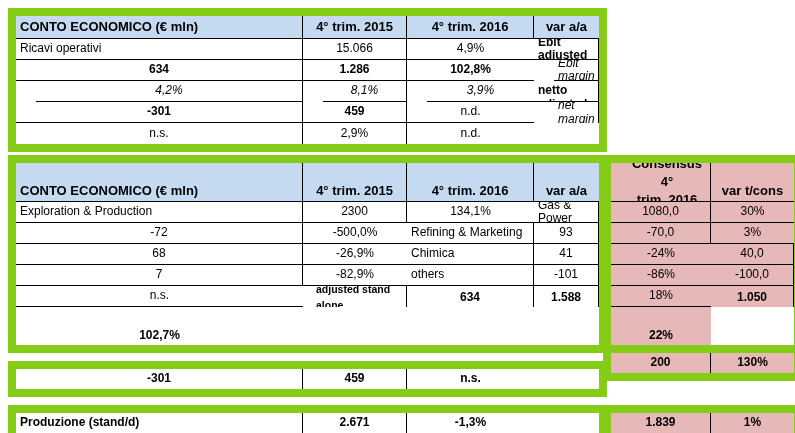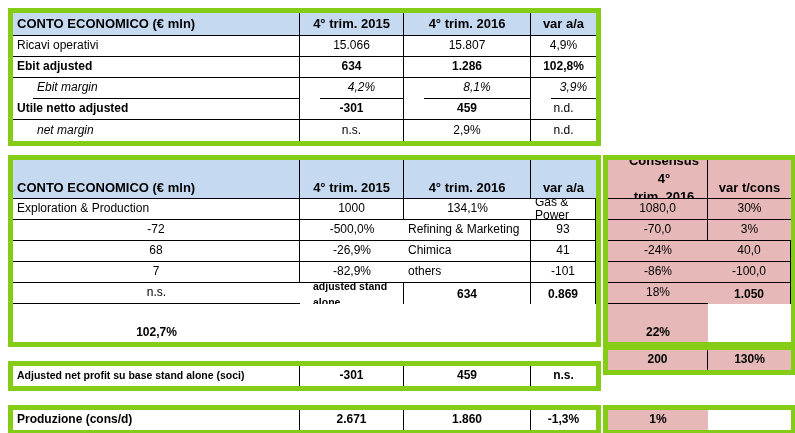--- a/index.html
+++ b/index.html
@@ -1,20 +1,20 @@
 <!DOCTYPE html>
 <html><head>
 <meta charset="utf-8">
 <style>
   html,body{margin:0;padding:0;background:#fff;}
   .page{
     position:relative;width:795px;height:433px;background:#ffffff;
     font-family:"Liberation Sans",sans-serif;color:#000;overflow:hidden;
   }
-  .tbl{position:absolute;display:grid;border:5px solid #84cc16;background:#fff;box-sizing:content-box;}
+  .tbl{position:absolute;display:grid;border:8px solid #84cc16;background:#fff;box-sizing:content-box;}
   .c{
     border-right:1px solid #000;border-bottom:1px solid #000;
     display:flex;align-items:center;overflow:hidden;
     font-size:12px;box-sizing:border-box;line-height:1.1;
   }
   .lab{justify-content:flex-start;padding-left:4px;padding-right:2px;text-align:left;}
   .num{justify-content:center;text-align:center;}
   .hd{background:#C5D9F1;font-weight:bold;font-size:13px;}
   .pk{background:#E6B8B7;}
   .hc{font-weight:bold;font-size:13px;}
@@ -41,21 +41,20 @@
 <div class="page">
 
   <div class="tbl" id="t1">
     <div class="c lab hd">CONTO ECONOMICO (€ mln)</div>
     <div class="c num hd">4° trim. 2015</div>
     <div class="c num hd">4° trim. 2016</div>
     <div class="c num hd lc">var a/a</div>
 
     <div class="c lab">Ricavi operativi</div>
     <div class="c num">15.066</div>
-    <div class="c num">15.807</div>
     <div class="c num lc">4,9%</div>
 
     <div class="c lab b">Ebit adjusted</div>
     <div class="c num b">634</div>
     <div class="c num b">1.286</div>
     <div class="c num b lc">102,8%</div>
 
     <div class="c lab i">Ebit margin</div>
     <div class="c num i">4,2%</div>
     <div class="c num i">8,1%</div>
@@ -72,21 +71,21 @@
     <div class="c num lc lr">n.d.</div>
   </div>
 
   <div class="tbl" id="t2">
     <div class="c lab hd be">CONTO ECONOMICO (€ mln)</div>
     <div class="c num hd be">4° trim. 2015</div>
     <div class="c num hd be">4° trim. 2016</div>
     <div class="c num hd be lc">var a/a</div>
 
     <div class="c lab">Exploration &amp; Production</div>
-    <div class="c num">1000</div>
+    <div class="c num">2300</div>
     <div class="c num lc">134,1%</div>
 
     <div class="c lab">Gas &amp; Power</div>
     <div class="c num">-72</div>
     <div class="c num lc">-500,0%</div>
 
     <div class="c lab">Refining &amp; Marketing</div>
     <div class="c num">93</div>
     <div class="c num">68</div>
     <div class="c num lc">-26,9%</div>
@@ -96,21 +95,21 @@
     <div class="c num">7</div>
     <div class="c num lc">-82,9%</div>
 
     <div class="c lab">others</div>
     <div class="c num">-101</div>
     <div class="c num lc">n.s.</div>
 
     <div class="c lab b sm pre wrapLab lr">Utile (perdita) operativo adjusted stand alone
 - continuing operations</div>
     <div class="c num b be lr">634</div>
-    <div class="c num b be lr">0.869</div>
+    <div class="c num b be lr">1.588</div>
     <div class="c num b be lc lr">102,7%</div>
   </div>
 
   <div class="tbl" id="t2c">
     <div class="c num pk hc pre consHead">Consensus 4°
 trim. 2016</div>
     <div class="c num pk hc be lc">var t/cons</div>
 
     <div class="c num pk">1080,0</div>
     <div class="c num pk lc">30%</div>
@@ -124,33 +123,32 @@
     <div class="c num pk lc">-86%</div>
 
     <div class="c num pk">-100,0</div>
     <div class="c num pk lc">18%</div>
 
     <div class="c num pk b be lr">1.050</div>
     <div class="c num pk b be lc lr">22%</div>
   </div>
 
   <div class="tbl" id="t3">
-    <div class="c lab b sm lr">Adjusted net profit su base stand alone (soci)</div>
     <div class="c num b lr">-301</div>
     <div class="c num b lr">459</div>
     <div class="c num b lc lr">n.s.</div>
   </div>
   <div class="tbl" id="t3c">
     <div class="c num pk b lr">200</div>
     <div class="c num pk b lc lr">130%</div>
   </div>
 
   <div class="tbl" id="t4">
-    <div class="c lab b lr">Produzione (cons/d)</div>
+    <div class="c lab b lr">Produzione (stand/d)</div>
     <div class="c num b lr">2.671</div>
-    <div class="c num b lr">1.860</div>
     <div class="c num b lc lr">-1,3%</div>
   </div>
   <div class="tbl" id="t4c">
+    <div class="c num pk b lr">1.839</div>
     <div class="c num pk b lc lr">1%</div>
   </div>
 
 </div>
 
 </body></html>

